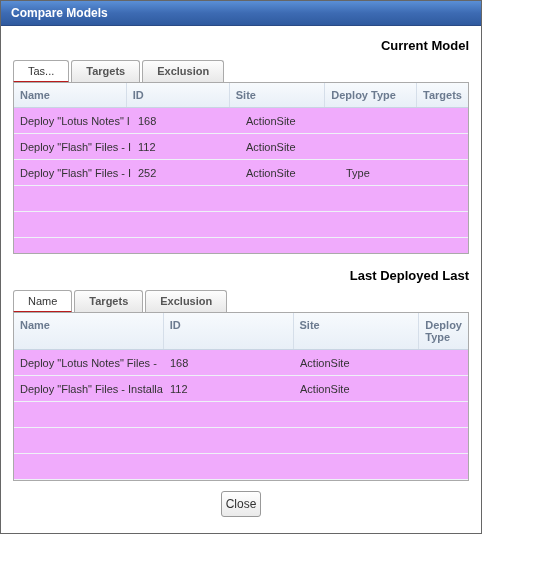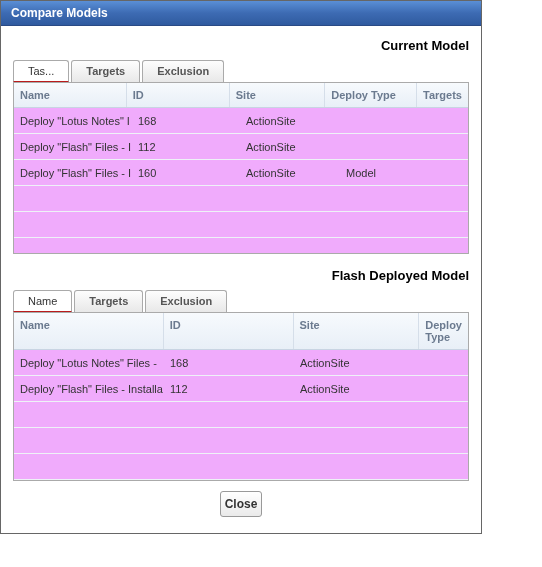--- a/index.html
+++ b/index.html
@@ -114,21 +114,21 @@
     text-align: center;
     padding: 10px 0 4px 0;
   }
   .btn {
     display: inline-block;
     background: linear-gradient(to bottom, #ffffff, #eaeaea);
     border: 1px solid #999;
     border-radius: 3px;
     padding: 5px 4px;
     font-size: 12px;
-    font-weight: bold;
+    font-weight: normal;
     color: #333;
     cursor: pointer;
   }
   .spacer-rows .row { height: 26px; }
 </style>
 </head>
 <body>
 
 <div class="dialog">
   <div class="title-bar">Compare Models</div>
@@ -161,33 +161,33 @@
         </div>
         <div class="row">
           <div class="cell c-name">Deploy "Flash" Files - I</div>
           <div class="cell c-id">112</div>
           <div class="cell c-site">ActionSite</div>
           <div class="cell c-deploy"></div>
           <div class="cell c-warn"></div>
         </div>
         <div class="row">
           <div class="cell c-name">Deploy "Flash" Files - I</div>
-          <div class="cell c-id">160</div>
-          <div class="cell c-site">ActionSite</div>
-          <div class="cell c-deploy">Model</div>
+          <div class="cell c-id">252</div>
+          <div class="cell c-site">ActionSite</div>
+          <div class="cell c-deploy">Type</div>
           <div class="cell c-warn"></div>
         </div>
         <div class="spacer-rows">
           <div class="row"></div>
           <div class="row"></div>
         </div>
       </div>
     </div>
 
-    <div class="section-title" style="margin-top:14px;">Flash Deployed Model</div>
+    <div class="section-title" style="margin-top:14px;">Last Deployed Last</div>
 
     <div class="tabs">
       <div class="tab active">Name</div>
       <div class="tab">Targets</div>
       <div class="tab">Exclusion</div>
     </div>
 
     <div class="grid g2">
       <div class="grid-header">
         <div class="cell c-name">Name</div>

